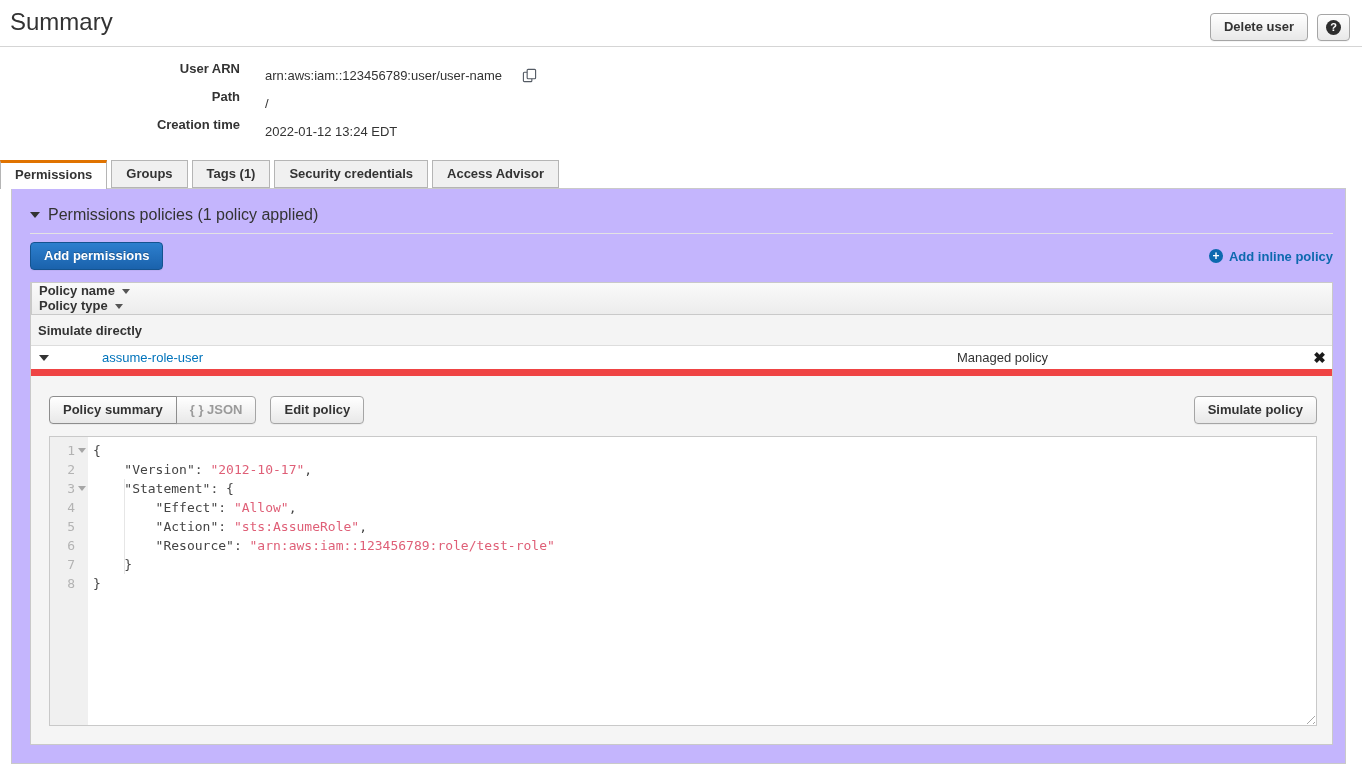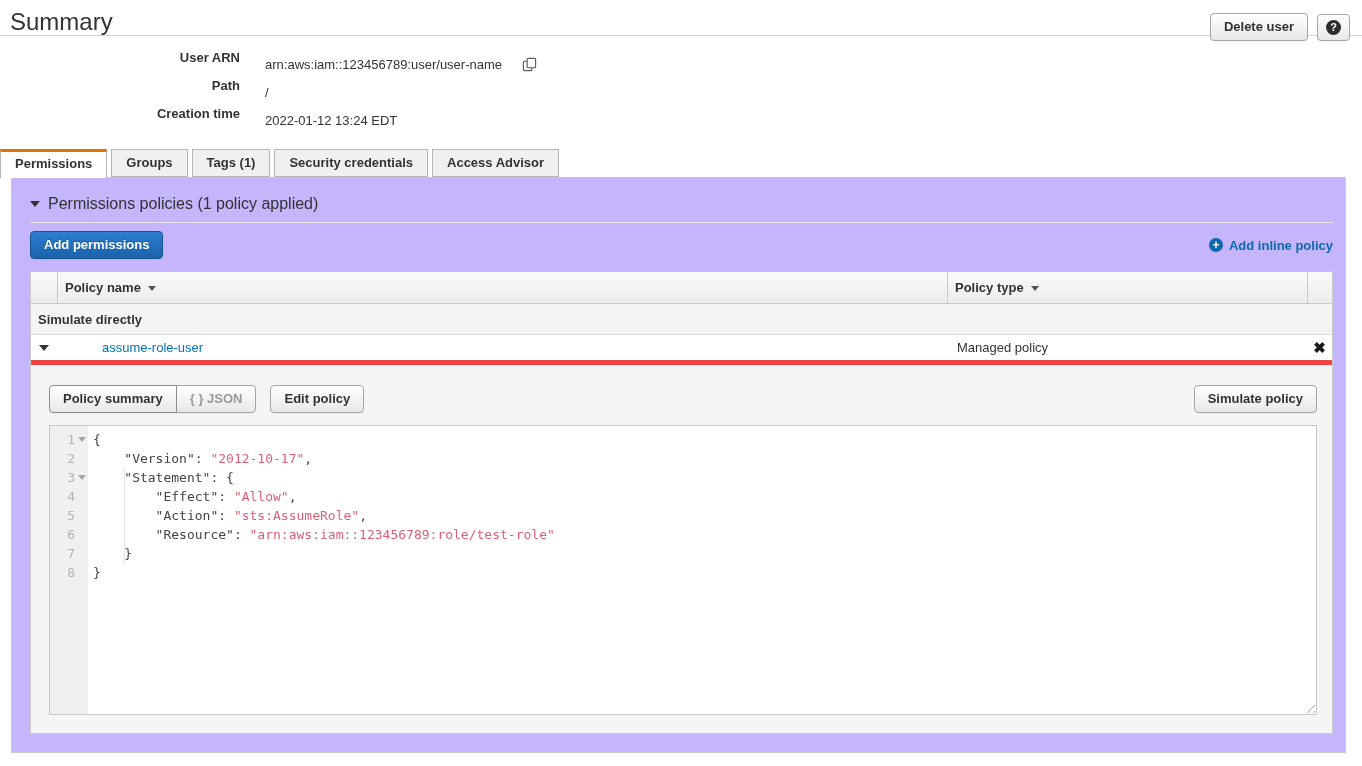--- a/index.html
+++ b/index.html
@@ -4,21 +4,21 @@
 <style>
   * { box-sizing: border-box; }
   html,body { margin:0; padding:0; }
   body {
     width:1362px; height:766px; overflow:hidden;
     background:#fff; color:#333;
     font-family:"Liberation Sans", sans-serif; font-size:14px;
   }
 
   
-  .app-header { position:relative; height:36px; border-bottom:1px solid #d5d5d5; padding:8px 12px 8px 10px; }
+  .app-header { position:relative; height:47px; border-bottom:1px solid #d5d5d5; padding:8px 12px 8px 10px; }
   .page-title { font-size:24px; font-weight:400; color:#333; margin:0; display:inline-block; }
   .header-actions { position:absolute; right:12px; top:13px; display:flex; gap:9px; align-items:center; }
 
   .btn {
     background:linear-gradient(#ffffff,#e8e8e8);
     border:1px solid #a5a5a5; border-radius:4px;
     font-family:inherit; font-size:13px; font-weight:bold; color:#333;
     padding:5px 13px; cursor:pointer; box-shadow:0 1px 0 rgba(0,0,0,.04);
     display:inline-flex; align-items:center; line-height:16px;
   }
@@ -58,32 +58,32 @@
   .actions-row { display:flex; justify-content:space-between; align-items:center; margin-top:8px; height:28px; }
   .btn-primary {
     background:linear-gradient(#2d7fce,#1a62ac); border:1px solid #15538f; color:#fff;
     text-shadow:0 -1px 0 rgba(0,0,0,.25);
   }
   .inline-policy-link { display:flex; align-items:center; gap:6px; color:#0d69af; font-size:13px; font-weight:bold; text-decoration:none; cursor:pointer; }
   .plus-circle { width:14px; height:14px; border-radius:50%; background:#0d69af; color:#fff; font-size:12px; font-weight:bold; display:flex; align-items:center; justify-content:center; line-height:0; }
 
   
   .policy-table { margin-top:12px; border:1px solid #c9c9c9; }
-  .thead { display:flex; height:32px; background:linear-gradient(#fafafa,#ececec); border-bottom:1px solid #c9c9c9; align-items:stretch; font-size:13px; font-weight:bold; }
+  .thead { display:flex; height:32px; background:linear-gradient(#fafafa,#ececec); border-bottom:1px solid #c9c9c9; align-items:stretch; font-size:13px; font-weight:bold;flex-direction:column; }
   .hcell { display:flex; align-items:center; gap:7px; padding-left:7px; }
   .hcell + .hcell { border-left:1px solid #c9c9c9; }
   .col-expander { width:26px; }
   .col-name { width:890px; cursor:pointer; }
   .col-type { width:360px; cursor:pointer; }
   .col-action { flex:1; }
   .sort-arrow { width:0; height:0; border-left:4px solid transparent; border-right:4px solid transparent; border-top:5px solid #555; margin-top:2px; }
 
   .group-row { height:31px; background:#f4f4f4; border-bottom:1px solid #ddd; display:flex; align-items:center; font-size:13px; font-weight:bold; padding-left:7px; }
 
-  .policy-row { height:30px; display:flex; align-items:center; font-size:13px; background:#fff; border-bottom:5px solid #ef4444; }
+  .policy-row { height:30px; display:flex; align-items:center; font-size:13px; background:#fff; border-bottom:7px solid #ef4444; }
   .rcell-expander { width:26px; display:flex; justify-content:center; cursor:pointer; }
   .expander-caret { width:0; height:0; border-left:5px solid transparent; border-right:5px solid transparent; border-top:6px solid #333; }
   .rcell-name { width:890px; padding-left:45px; }
   .policy-link { color:#0073bb; text-decoration:none; cursor:pointer; }
   .rcell-type { width:360px; padding-left:10px; }
   .rcell-action { flex:1; display:flex; justify-content:center; }
   .remove-x { font-weight:bold; font-size:15px; color:#1a1a1a; cursor:pointer; line-height:1; }
 
   
   .expanded { background:#f5f5f5; height:368px; padding:20px 15px 0 18px; }

